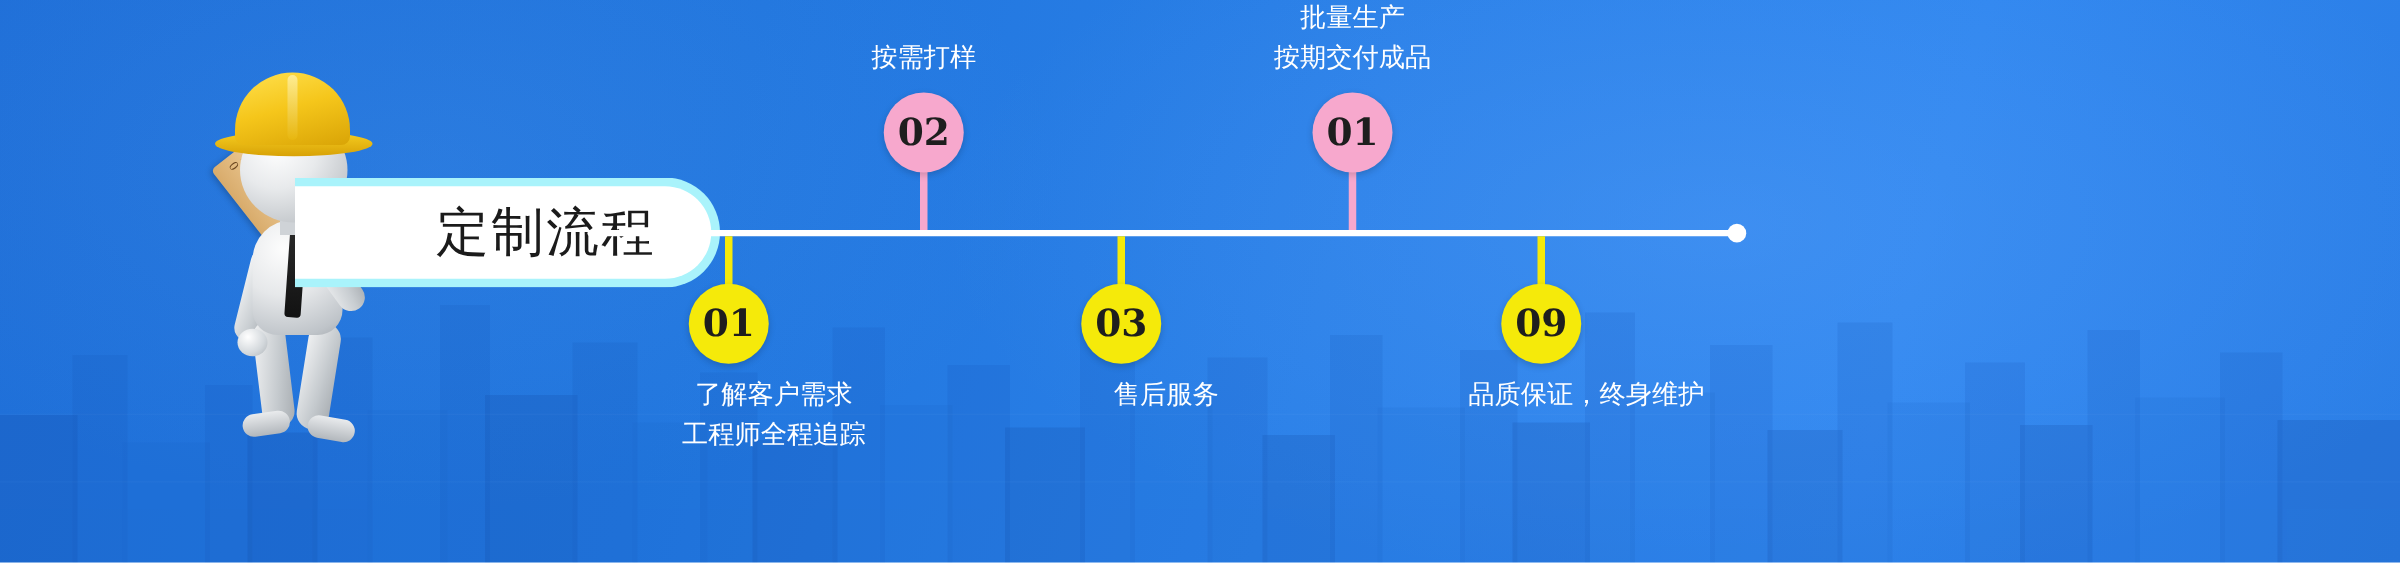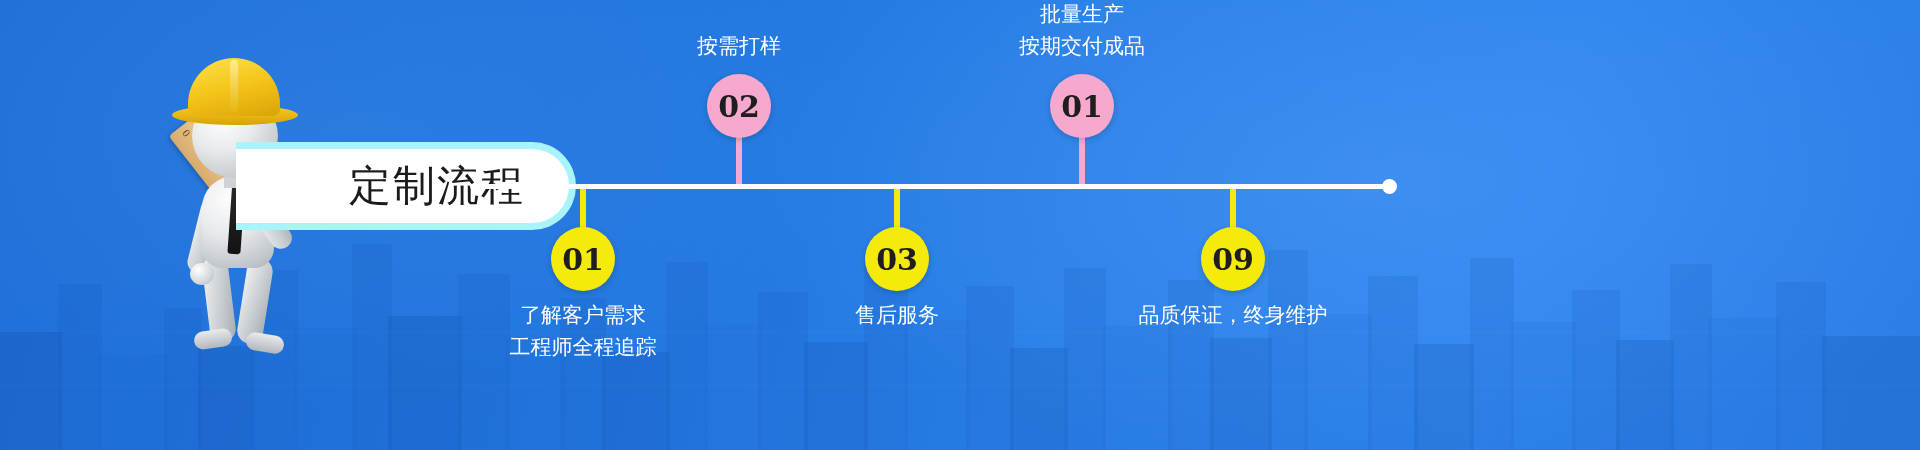--- a/index.html
+++ b/index.html
@@ -96,21 +96,21 @@
     font-size:21px;line-height:32px;white-space:nowrap;
     font-family:"DejaVu Sans","Liberation Sans",sans-serif;}
 
   
   .node.up .stem{bottom:0;height:52px;}
   .node.up .badge{bottom:46px;}
   .node.up .cap{bottom:122px;}
   
   .node.down .stem{top:0;height:44px;}
   .node.down .badge{top:38px;}
-  .node.down .cap{top:110px;}
+  .node.down .cap{top:110px;margin-left:36px;}
 </style>
 </head>
 <body>
 
 <div id="banner">
 
   <div class="sky-glow"></div>
 
   <div class="city">
     <div class="bld d" style="left:0px;width:62px;height:118px"></div>

